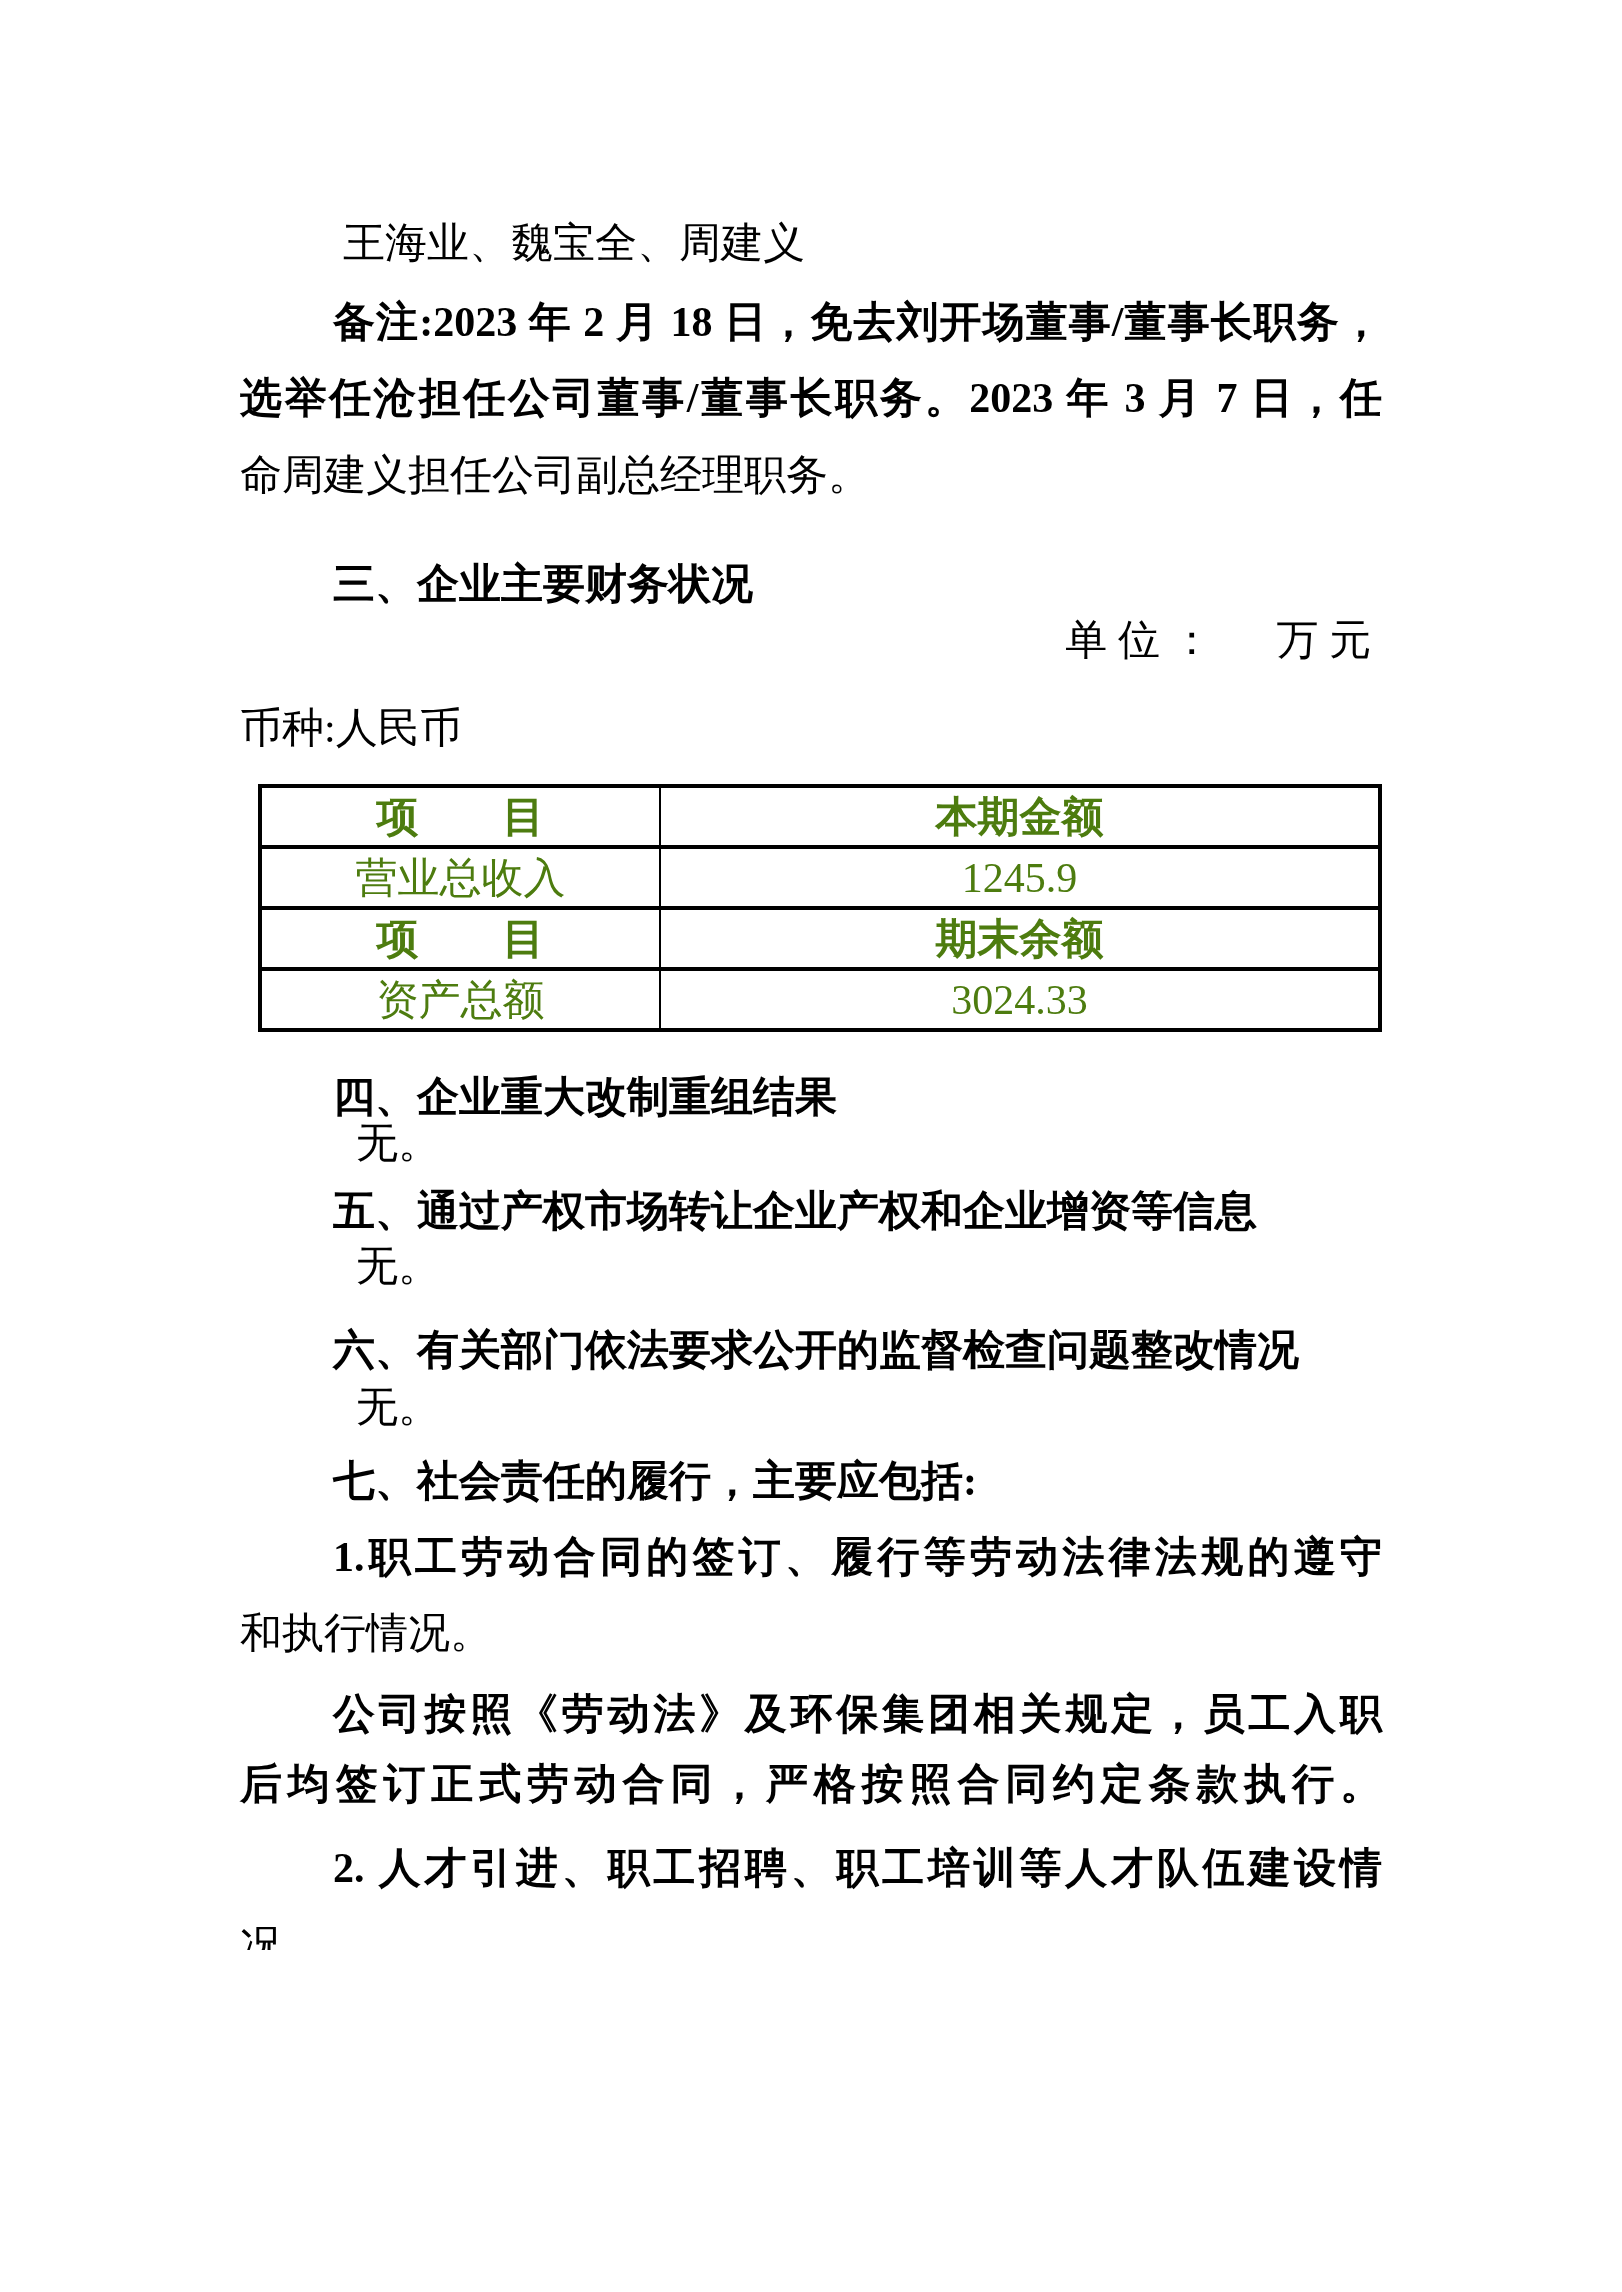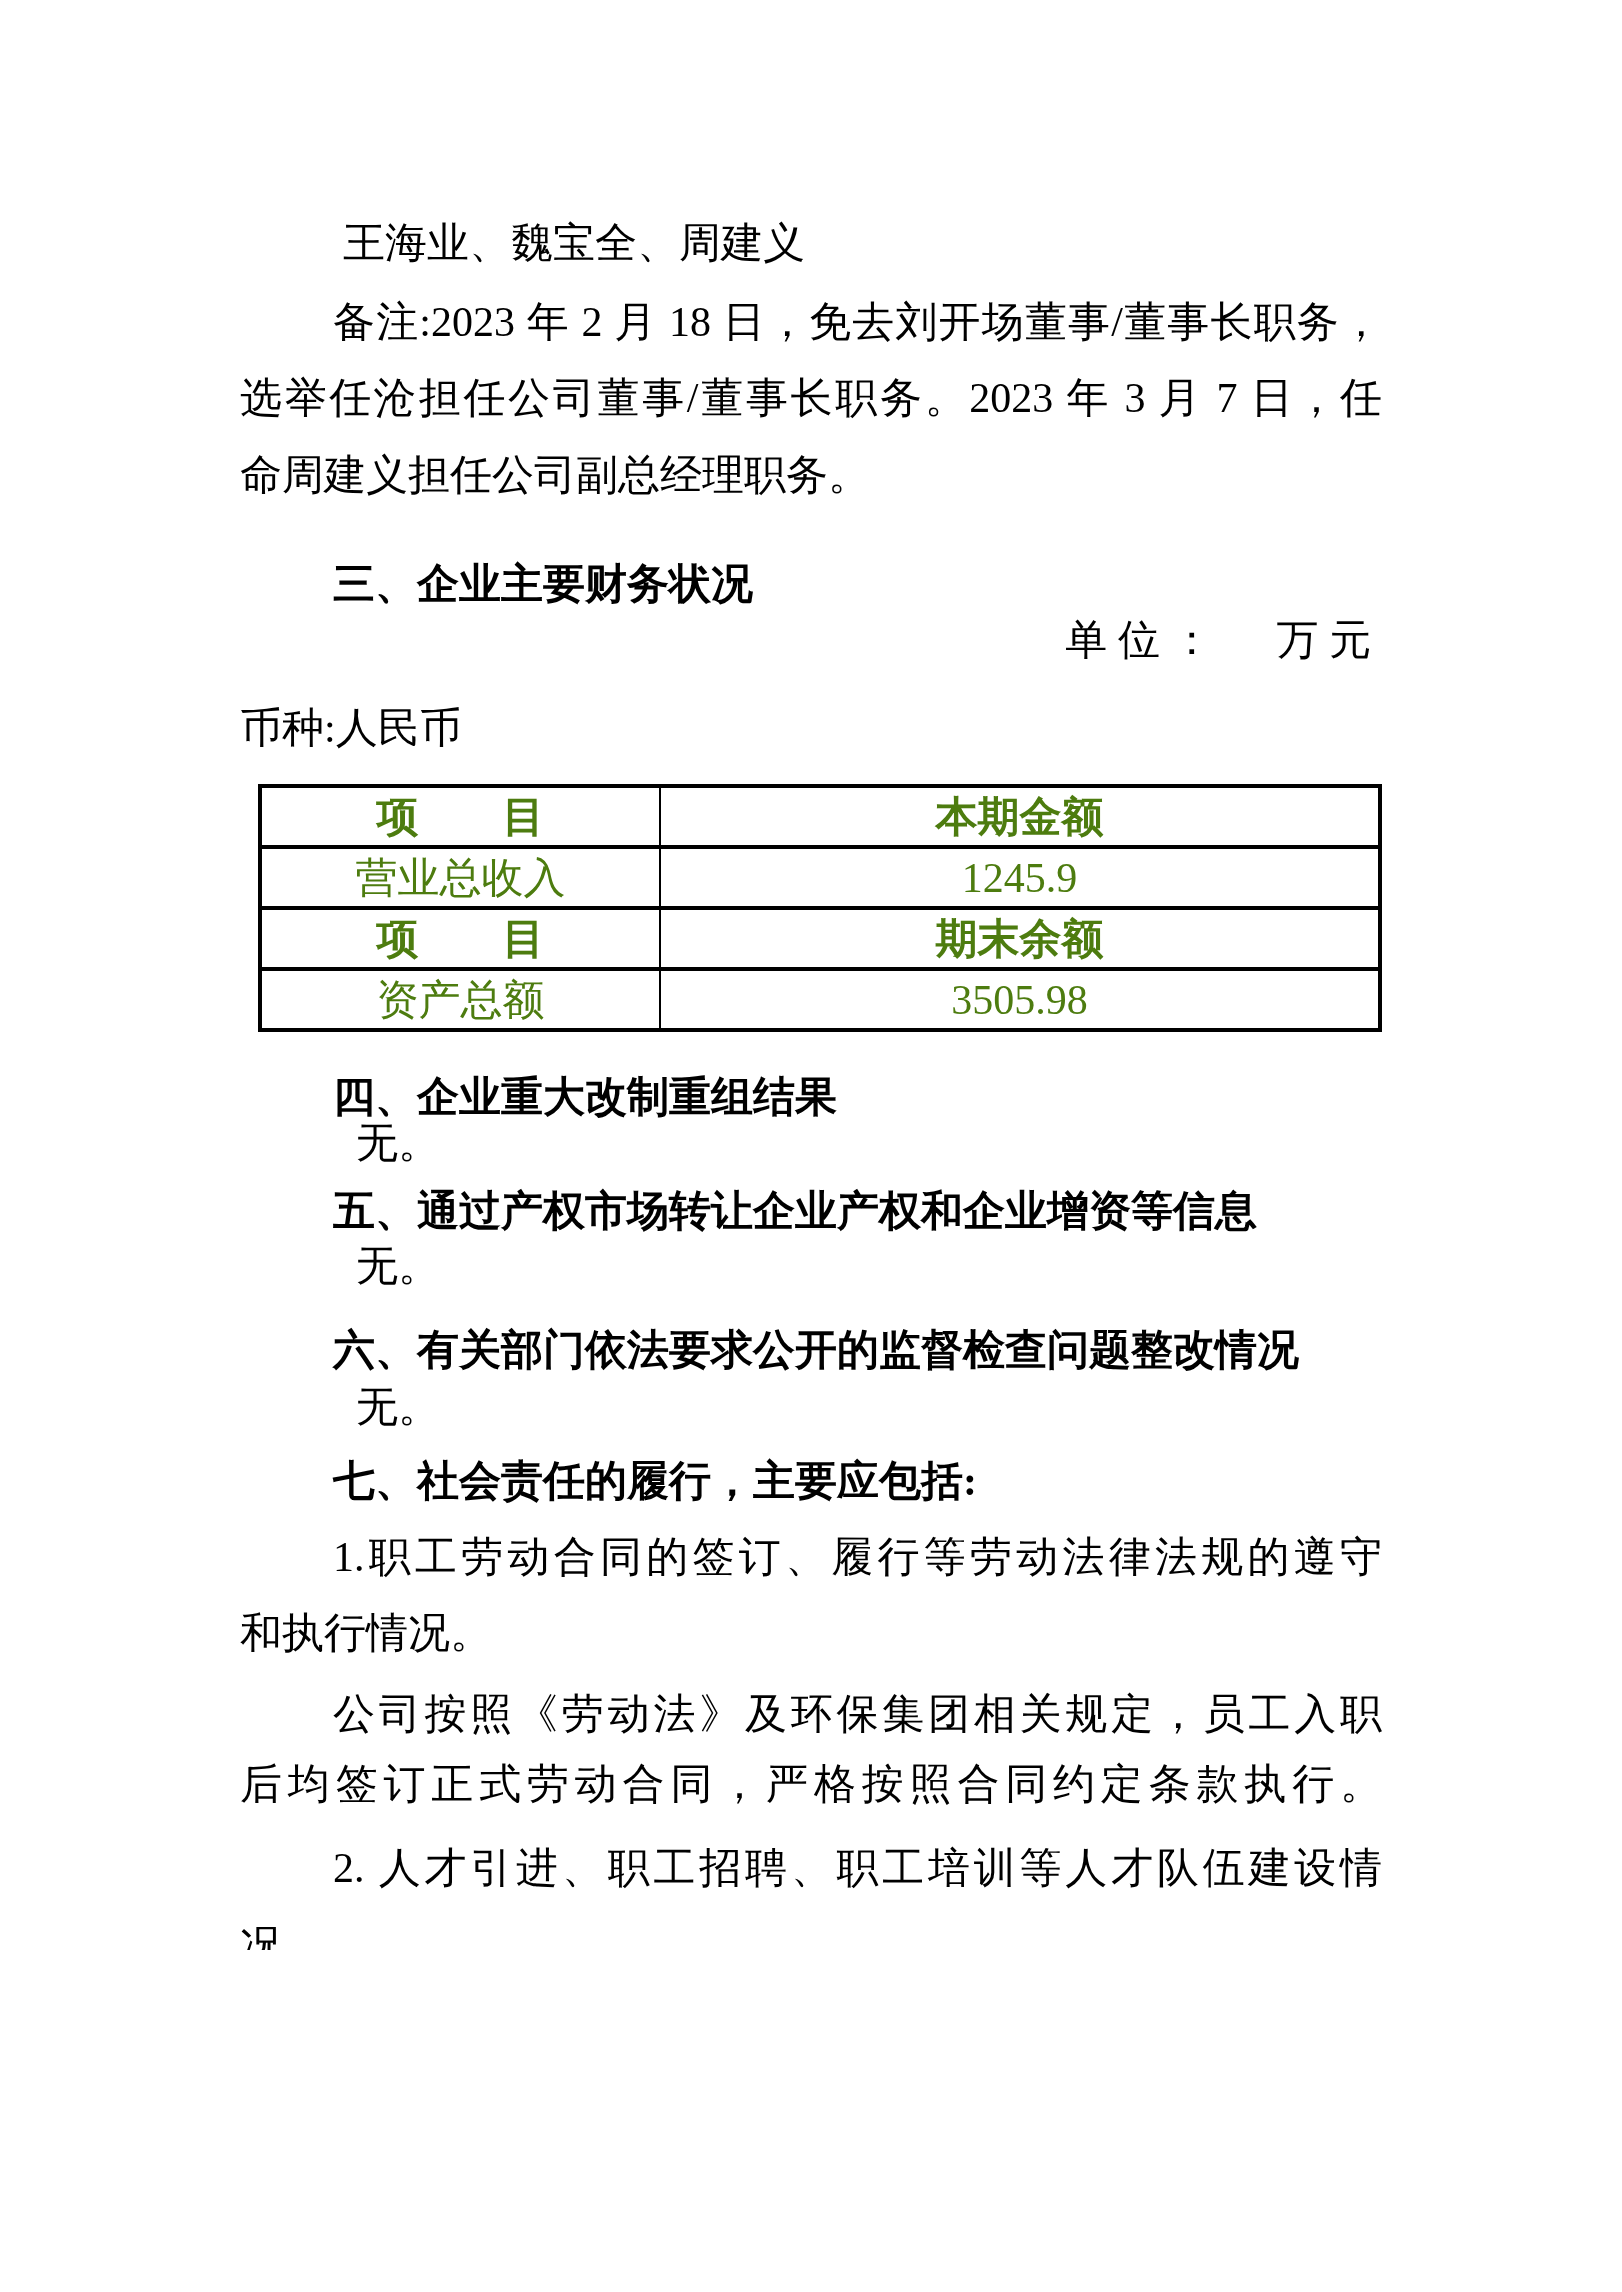--- a/index.html
+++ b/index.html
@@ -16,21 +16,21 @@
     left:240px; width:1142px;
     font-size:42px;
     line-height:51px;
     white-space:normal;
     color:#000;
   }
   .indent   { text-indent:93px; }
   .indent-lg{ text-indent:103px; }
   .indent-wu{ text-indent:116px; }
   .bold     { font-weight:bold; }
-  .just     { text-align:justify; text-align-last:justify; }
+  .just     { text-align:justify; text-align-last:justify;font-weight:bold; }
   .right    { text-align:right; }
   .unit     { letter-spacing:10.8px; }
   table.fin {
     position:absolute;
     left:258px; top:784px;
     width:1124px;
     border-collapse:collapse;
     table-layout:fixed;
   }
   table.fin td {
@@ -75,21 +75,21 @@
     <tr>
       <td class="c1">营业总收入</td>
       <td>1245.9</td>
     </tr>
     <tr class="hdr">
       <td class="c1">项　　目</td>
       <td>期末余额</td>
     </tr>
     <tr>
       <td class="c1">资产总额</td>
-      <td>3505.98</td>
+      <td>3024.33</td>
     </tr>
   </tbody>
     </table>
 
   <div class="line indent bold" style="top:1064px;margin-top:8px;">四、企业重大改制重组结果</div>
 
   <div class="line indent-wu" style="top:1118px;">无。</div>
 
   <div class="line indent bold" style="top:1186px;">五、通过产权市场转让企业产权和企业增资等信息</div>
 

